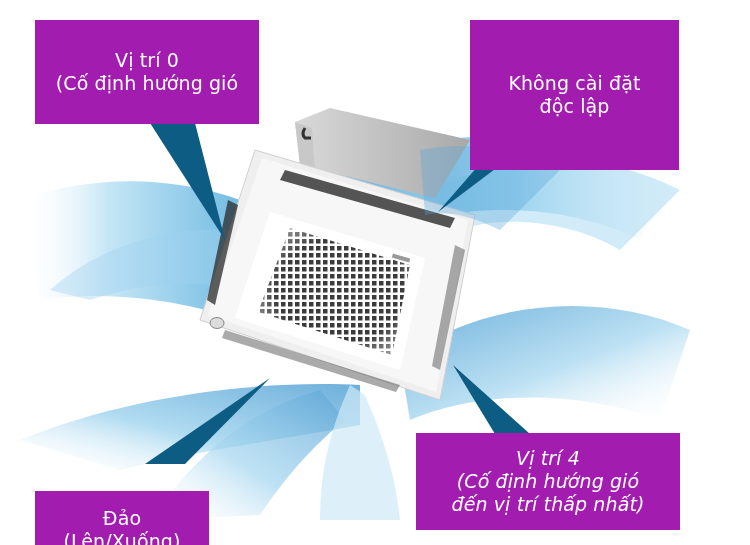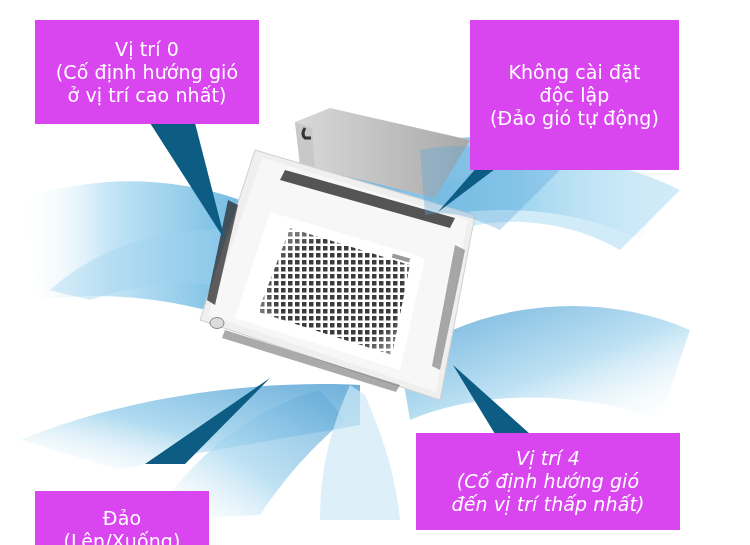--- a/index.html
+++ b/index.html
@@ -1,20 +1,20 @@
 <!DOCTYPE html>
 <html><head>
 <meta charset="utf-8">
 <style>
   html, body { margin:0; padding:0; }
   body { width:750px; height:545px; background:#ffffff; overflow:hidden; position:relative;
          font-family:"DejaVu Sans", "Liberation Sans", sans-serif; }
   .stage { position:absolute; left:0; top:0; width:750px; height:545px; }
   svg.art { position:absolute; left:0; top:0; }
-  .callout { position:absolute; background:#d946ef; color:#ffffff; text-align:center;
+  .callout { position:absolute; background:#a21caf; color:#ffffff; text-align:center;
              display:flex; flex-direction:column; justify-content:center; align-items:center;
              font-size:19px; line-height:23px; letter-spacing:0.1px; }
   .callout span { display:block; white-space:nowrap; }
 </style>
 </head>
 <body>
 
 <div class="stage">
 
   <svg class="art" width="750" height="545" viewBox="0 0 750 545">
@@ -90,27 +90,25 @@
 
     <polygon points="150,123 195,123 225,240" fill="#0d5c84"></polygon>
     <polygon points="505,135 540,135 438,212" fill="#0d5c84"></polygon>
     <polygon points="145,464 185,464 270,378" fill="#0d5c84"></polygon>
     <polygon points="495,434 530,434 453,365" fill="#0d5c84"></polygon>
   </svg>
 
   <div class="callout" style="left:35px; top:20px; width:224px; height:104px;">
     <span>Vị trí 0</span>
     <span>(Cố định hướng gió</span>
-    <span>ở vị trí cao nhất)</span>
   </div>
 
   <div class="callout" style="left:470px; top:20px; width:209px; height:150px;">
     <span>Không cài đặt</span>
     <span>độc lập</span>
-    <span>(Đảo gió tự động)</span>
   </div>
 
   <div class="callout" style="left:35px; top:491px; width:174px; height:78px;align-items:center;">
     <span>Đảo</span>
     <span>(Lên/Xuống)</span>
   </div>
 
   <div class="callout" style="left:416px; top:433px; width:264px; height:97px;font-style:italic;">
     <span>Vị trí 4</span>
     <span>(Cố định hướng gió</span>

